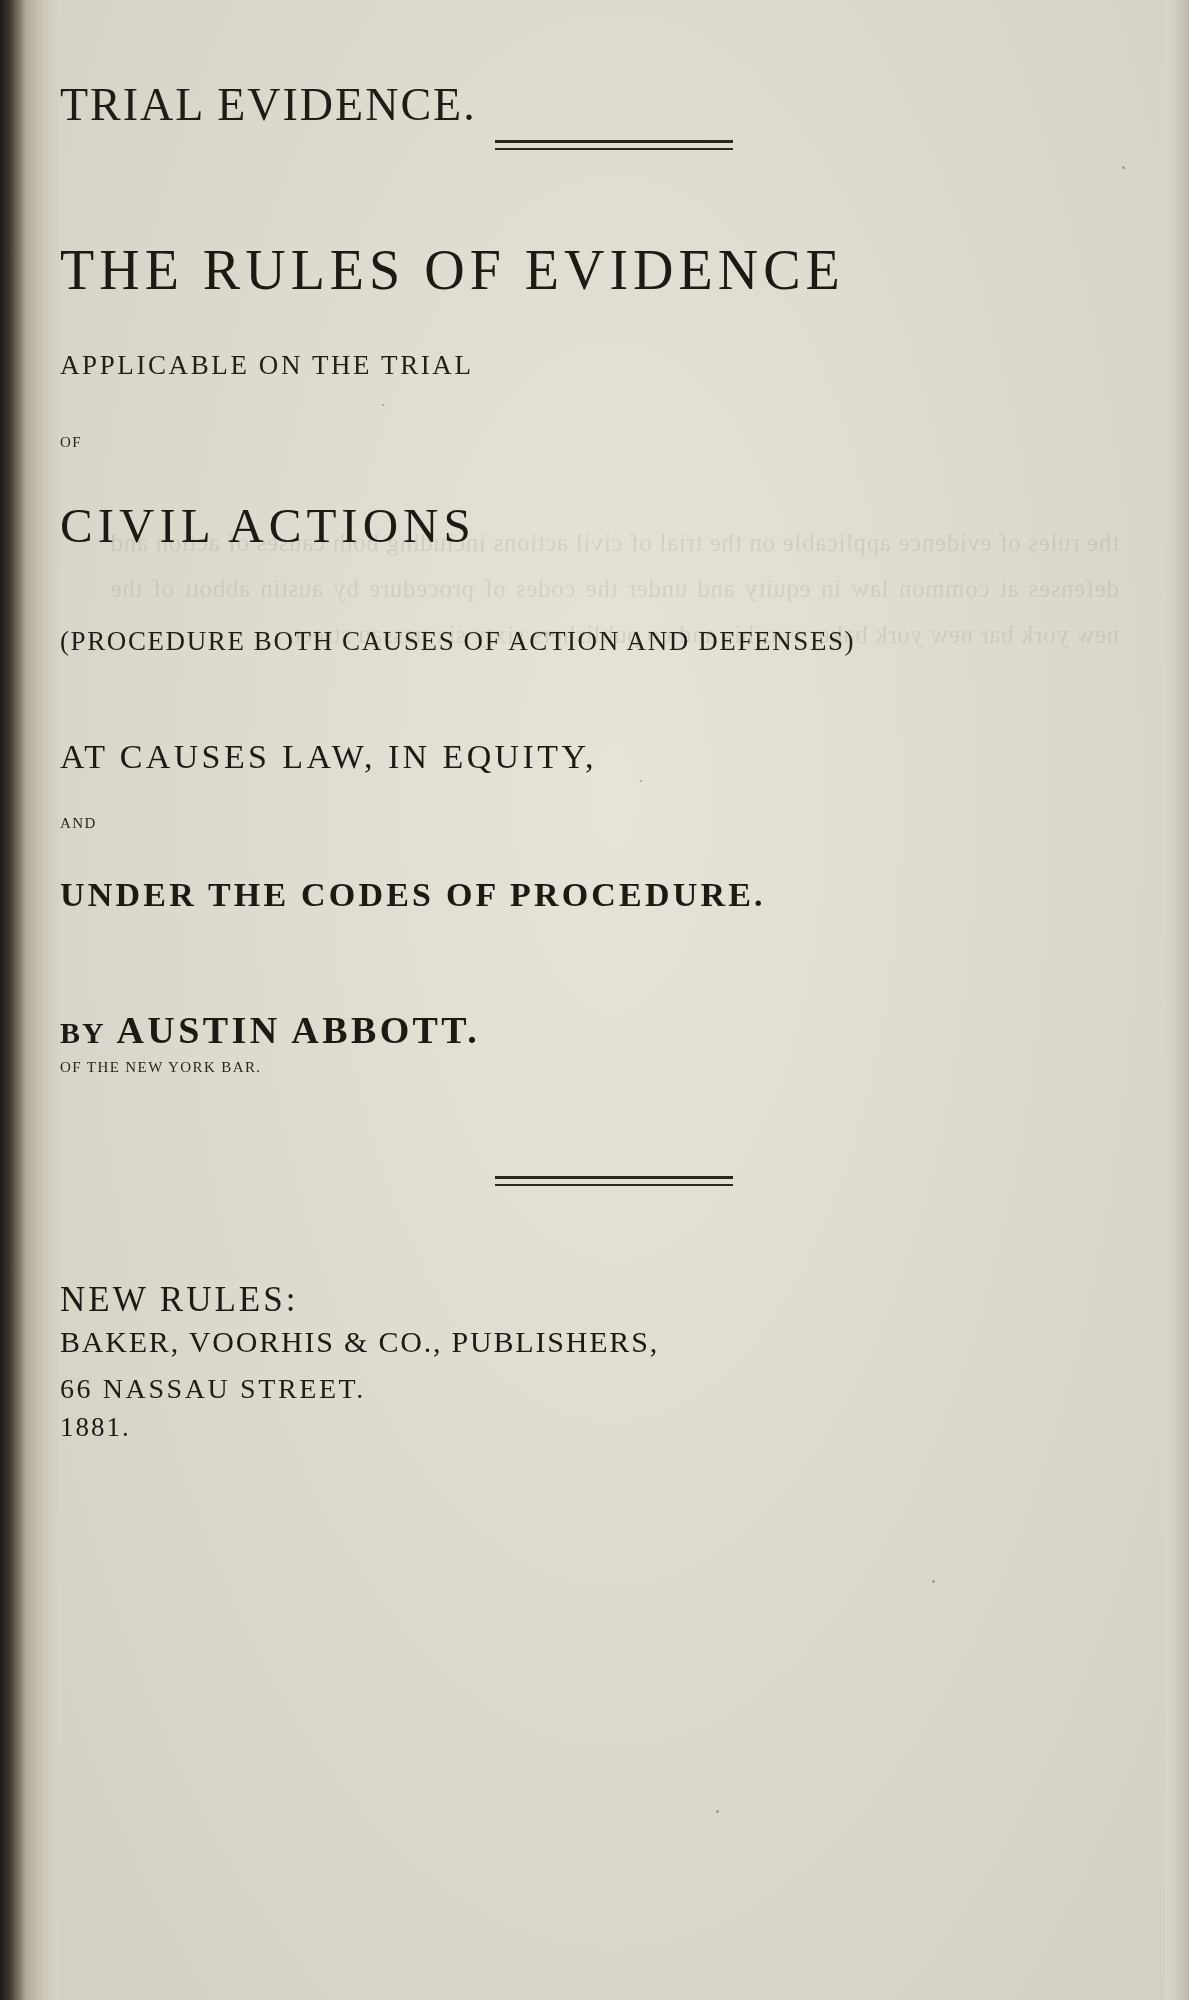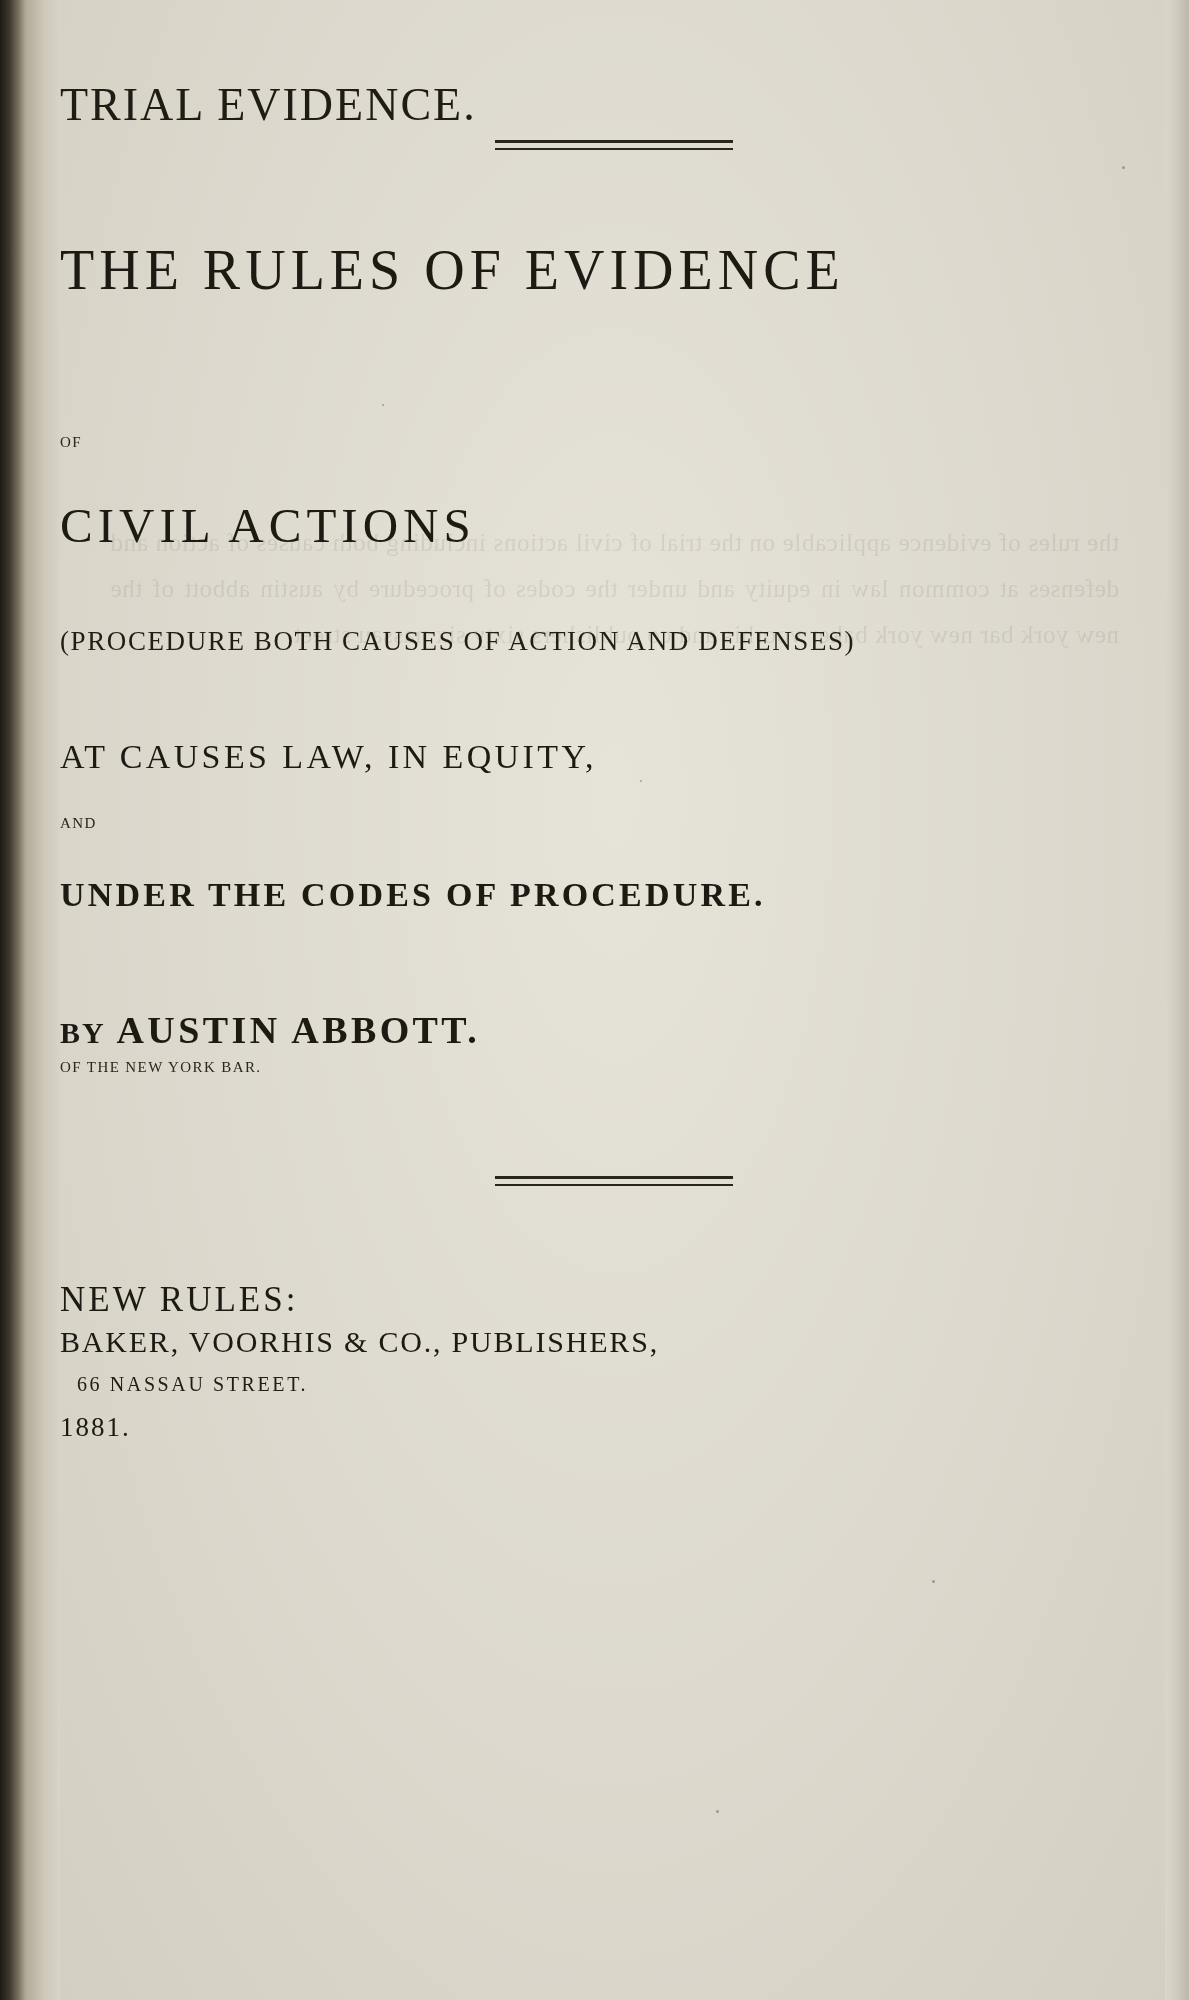--- a/index.html
+++ b/index.html
@@ -216,22 +216,22 @@
     position: absolute;
     top: 1325px;
     left: 0; right: 0;
     font-size: 30px;
     letter-spacing: 1.8px;
     color: #1d1a14;
   }
   .t-addr {
     position: absolute;
     top: 1373px;
-    left: 17px; right: 0;
-    font-size: 20px;
+    left: 0; right: 0;
+    font-size: 28px;
     letter-spacing: 2.6px;
     color: #211d16;
   }
   .t-year {
     position: absolute;
     top: 1412px;
     left: 0; right: 0;
     font-size: 27px;
     letter-spacing: 2px;
     color: #1d1a14;
@@ -262,20 +262,21 @@
 
     <div class="t-running">TRIAL EVIDENCE.</div>
 
     <div class="rule-double" id="rule-top">
       <div class="r1"></div>
       <div class="r2"></div>
     </div>
 
     <div class="t-main1">THE RULES OF EVIDENCE</div>
 
+    <div class="t-sub1">APPLICABLE ON THE TRIAL</div>
 
     <div class="t-of1">OF</div>
 
     <div class="t-main2">CIVIL ACTIONS</div>
 
     <div class="t-paren">(PROCEDURE BOTH CAUSES OF ACTION AND DEFENSES)</div>
 
     <div class="t-main3">AT CAUSES LAW, IN EQUITY,</div>
 
     <div class="t-and">AND</div>

